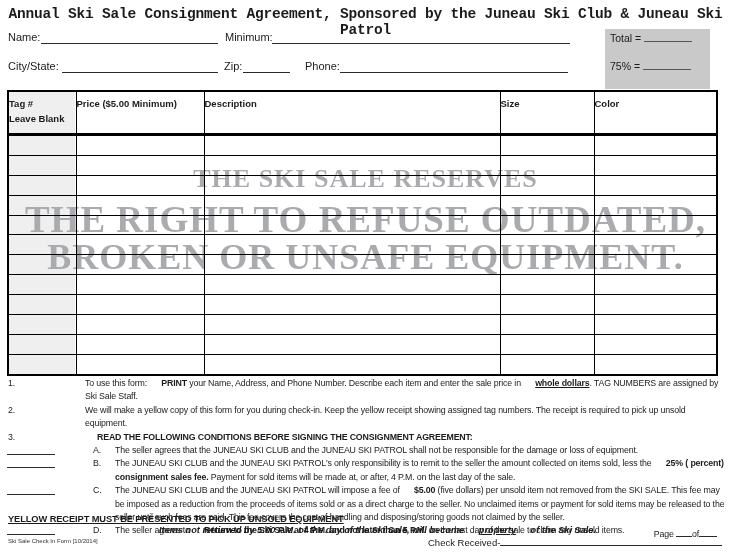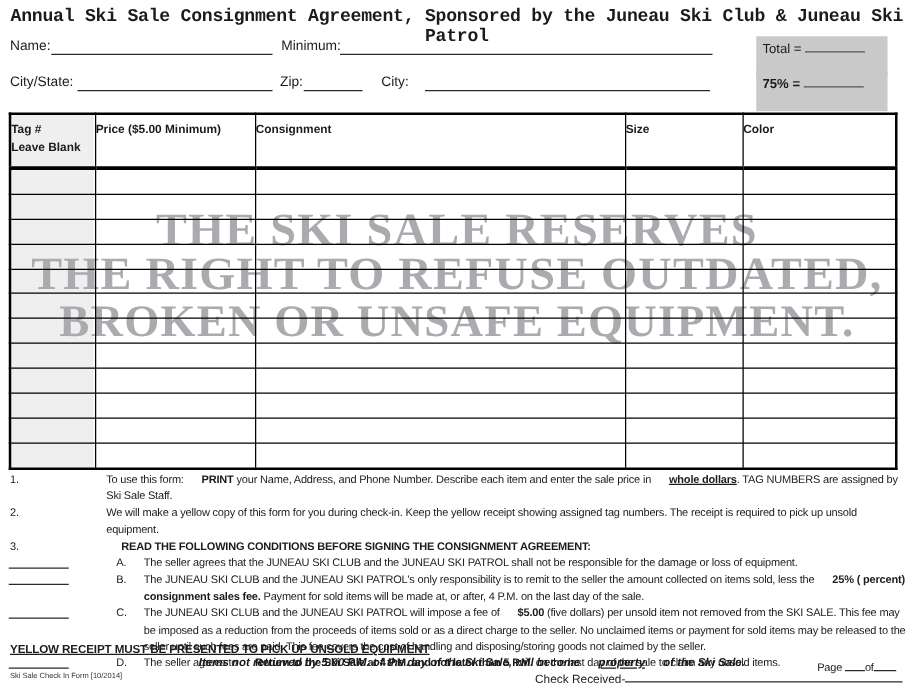--- a/index.html
+++ b/index.html
@@ -12,21 +12,21 @@
   .abl{position:absolute;border-bottom:1px solid #2b2b2b;height:13px;}
   .graybox{position:absolute;background:#c9c9c9;width:105px;height:32px;
            font-size:10.5px;padding:1px 0 0 5px;box-sizing:border-box;white-space:nowrap;}
   .graybox .bl{height:11px;border-bottom-color:#555;}
   
   .tagstrip{position:absolute;left:8px;top:91px;width:67px;height:283px;background:#efefef;}
   
   .wm{position:absolute;left:50%;transform:translateX(-50%);white-space:nowrap;
       font-family:"Liberation Serif","DejaVu Serif",serif;font-weight:700;
       color:#a9abae;letter-spacing:1px;line-height:1;}
-  .wm1{top:166px;font-size:37px;}
+  .wm1{top:166px;font-size:26px;}
   .wm2{top:201px;font-size:37px;}
   .wm3{top:239px;font-size:36px;}
   
   table.grid{position:absolute;left:7px;top:90px;width:709px;border-collapse:collapse;
              table-layout:fixed;border:2px solid #000;}
   table.grid th,table.grid td{border:1.5px solid #000;padding:0;background:transparent;}
   table.grid thead th{height:37px;vertical-align:top;padding-top:4px;text-align:left;
              font-size:9.5px;font-weight:700;border-bottom:3px solid #000;line-height:15px;}
   table.grid tbody td{height:18.9px;}
   
@@ -61,23 +61,23 @@
   <span class="abl" style="left:272px;top:30px;width:298px;"></span>
   <div class="graybox" style="left:605px;top:29px;">
     <span>Total =</span>
     <span class="bl" style="width:48px;"></span>
   </div>
 
   <span class="lbl" style="left:8px;top:60px;">City/State:</span>
   <span class="abl" style="left:62px;top:59px;width:156px;"></span>
   <span class="lbl" style="left:224px;top:60px;">Zip:</span>
   <span class="abl" style="left:243px;top:59px;width:47px;"></span>
-  <span class="lbl" style="left:305px;top:60px;">City:</span>
+  <span class="lbl" style="left:305px;top:60px;">Phone:</span>
   <span class="abl" style="left:340px;top:59px;width:228px;"></span>
-  <div class="graybox" style="left:605px;top:57px;font-weight:bold;">
+  <div class="graybox" style="left:605px;top:57px;">
     <span>75% =</span>
     <span class="bl" style="width:48px;"></span>
   </div>
 
   <div class="tagstrip"></div>
 
   <div class="wm wm1">THE SKI SALE RESERVES</div>
   <div class="wm wm2">THE RIGHT TO REFUSE OUTDATED,</div>
   <div class="wm wm3">BROKEN OR UNSAFE EQUIPMENT.</div>
 
@@ -89,21 +89,21 @@
       <col style="width:94px">
         <col style="width:123px">
     </colgroup>
     <thead>
       <tr>
         <th>
           <div>Tag #</div>
           <div>Leave Blank</div>
         </th>
         <th>Price ($5.00 Minimum)</th>
-        <th>Consignment</th>
+        <th>Description</th>
         <th>Size</th>
         <th>Color</th>
       </tr>
     </thead>
     <tbody>
         <tr>
           <td></td>
           <td></td>
           <td></td>
           <td></td>

